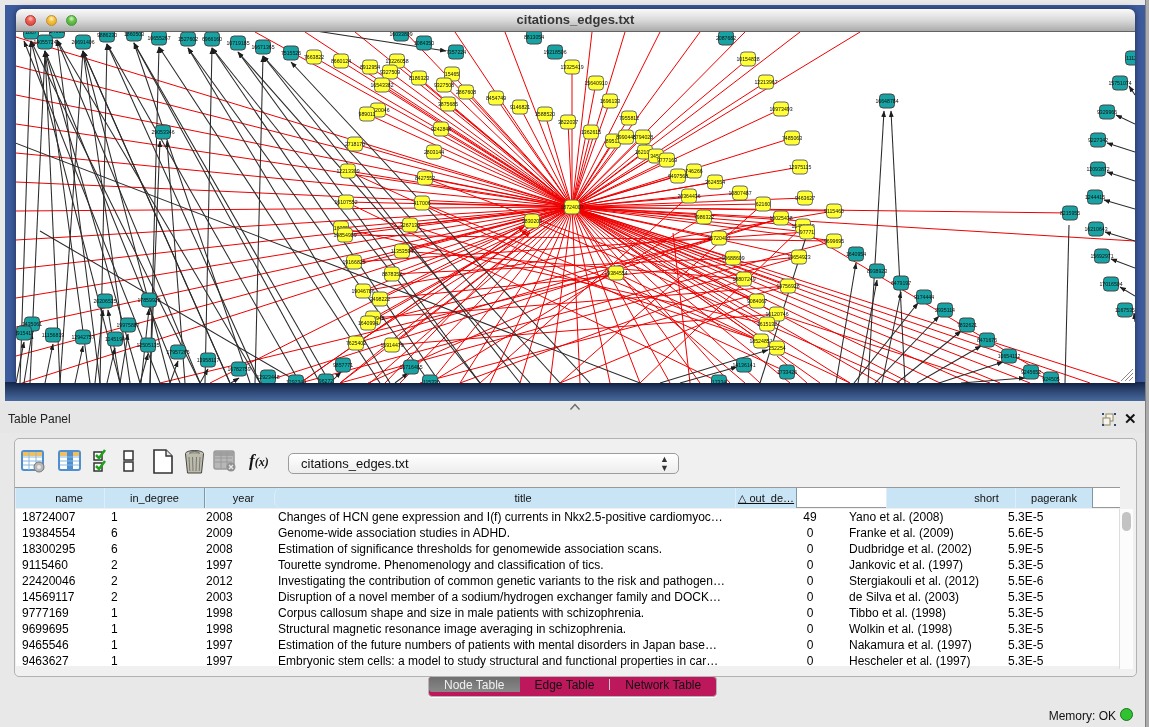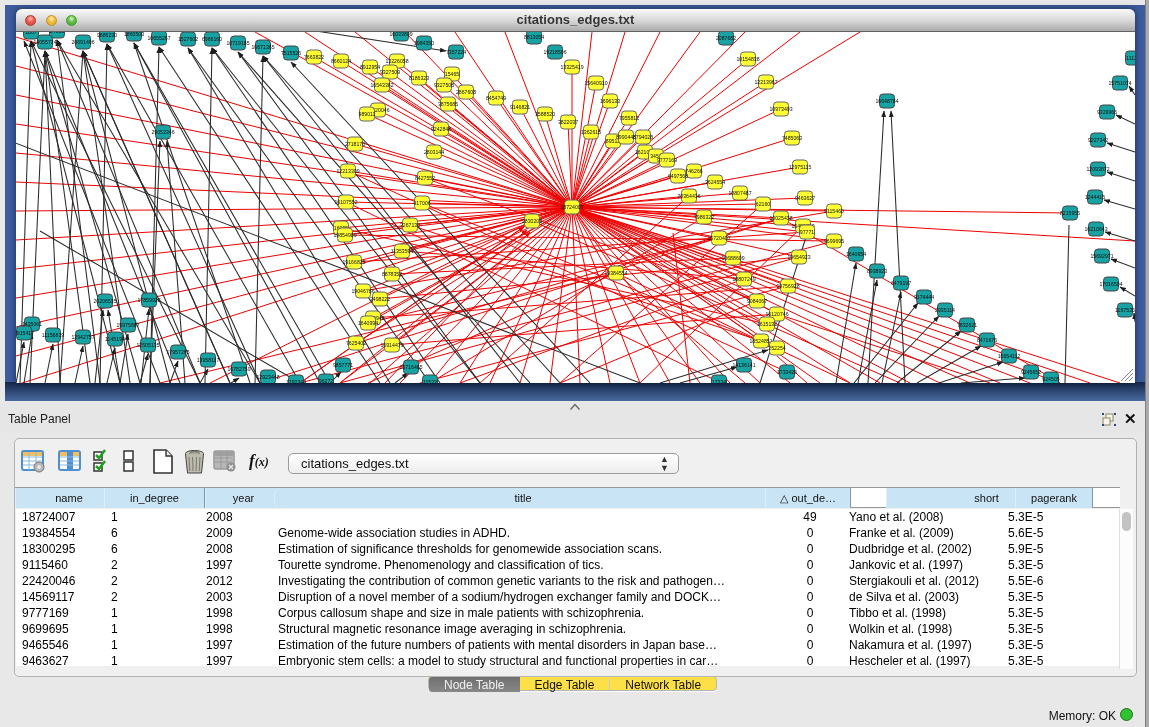--- a/index.html
+++ b/index.html
@@ -34,21 +34,21 @@
 .c { position:absolute; top:1px; overflow:hidden; }
 .c1 { left:6px; width:95px; }
 .c2 { left:95px; width:100px; }
 .c3 { left:190px; width:80px; }
 .c4 { left:262px; width:495px; }
 .c5 { left:759px; width:70px;text-align:center; }
 .c6 { left:833px; width:168px; }
 .c7 { left:992px; width:100px; }
 #vscroll { position:absolute; right:3px; top:70px; width:14px; height:160px; background:#fcfcfc; border-left:1px solid #ddd; }
 #vthumb { position:absolute; left:2px; top:3px; width:9px; height:19px; background:#c3c3c3; border-radius:5px; }
-#tabs { position:absolute; left:428px; top:274px; height:15px; border:1px solid #b5b5b5; border-radius:4px; background:#fde047; box-shadow:0 1px 0 rgba(255,255,255,0.8); font-size:12px; color:#111; }
+#tabs { position:absolute; left:428px; top:274px; height:21px; border:1px solid #b5b5b5; border-radius:4px; background:#be185d; box-shadow:0 1px 0 rgba(255,255,255,0.8); font-size:12px; color:#111; }
 #tabs span { display:inline-block; vertical-align:top; height:15px; padding:1px 15px 0 15px; }
 #tabs .sel { background:linear-gradient(#6f6f6f,#888888); color:#f0f0f0; border-radius:3px 0 0 3px; }
 #tabs .sep { padding:0; width:1px; background:#ccc; height:11px; margin-top:2px; }
 #membar { position:absolute; left:0; top:302px; width:1146px; height:25px; }
 #membar .t { position:absolute; right:30px; top:5px; font-size:12px; color:#111; }
 #memdot { position:absolute; right:13px; top:4px; width:13px; height:13px; border-radius:50%; background:#2fc32f; border:1px solid #1d711d; }
 </style></head>
 <body>
 <div id="graphsec">
   <div id="blueframe">
@@ -682,29 +682,30 @@
           <path d="M16 16 L20 20 M20 16 L16 20" stroke="#e8e8e8" stroke-width="1.4"></path>
         </svg>
       <div class="tico" style="left:234px; top:6px; font-family:'Liberation Serif',serif; font-style:italic; font-size:17px; font-weight:bold; color:#111;">f<span style="font-size:12px;">(x)</span></div>
       <div id="combo">citations_edges.txt<div class="arr">▲<br>▼</div></div>
     </div>
     <div id="thead">
       <div class="hc" style="left:0px;width:108px;">name</div>
       <div class="hc" style="left:89px;width:101px;">in_degree</div>
       <div class="hc" style="left:190px;width:77px;">year</div>
       <div class="hc" style="left:259px;width:498px;border-radius:7px;">title</div>
-      <div class="hc" style="left:750px;width:86px;">△ out_de…</div>
+      <div class="hc" style="left:720px;width:62px;text-decoration:underline;">△ out_de…</div>
       <div class="hc" style="left:871px;width:201px;">short</div>
       <div class="hc" style="left:1000px;width:78px;text-align:center;">pagerank</div>
     </div>
     <div id="tbody">
 <div class="trow">
           <div class="c c1">18724007</div>
           <div class="c c2">1</div>
           <div class="c c3">2008</div>
+          <div class="c c4">Changes of HCN gene expression and I(f) currents in Nkx2.5-positive cardiomyoc…</div>
           <div class="c c5">49</div>
           <div class="c c6">Yano et al. (2008)</div>
           <div class="c c7">5.3E-5</div>
         </div>
 <div class="trow">
           <div class="c c1">19384554</div>
           <div class="c c2">6</div>
           <div class="c c3">2009</div>
           <div class="c c4">Genome-wide association studies in ADHD.</div>
           <div class="c c5">0</div>

